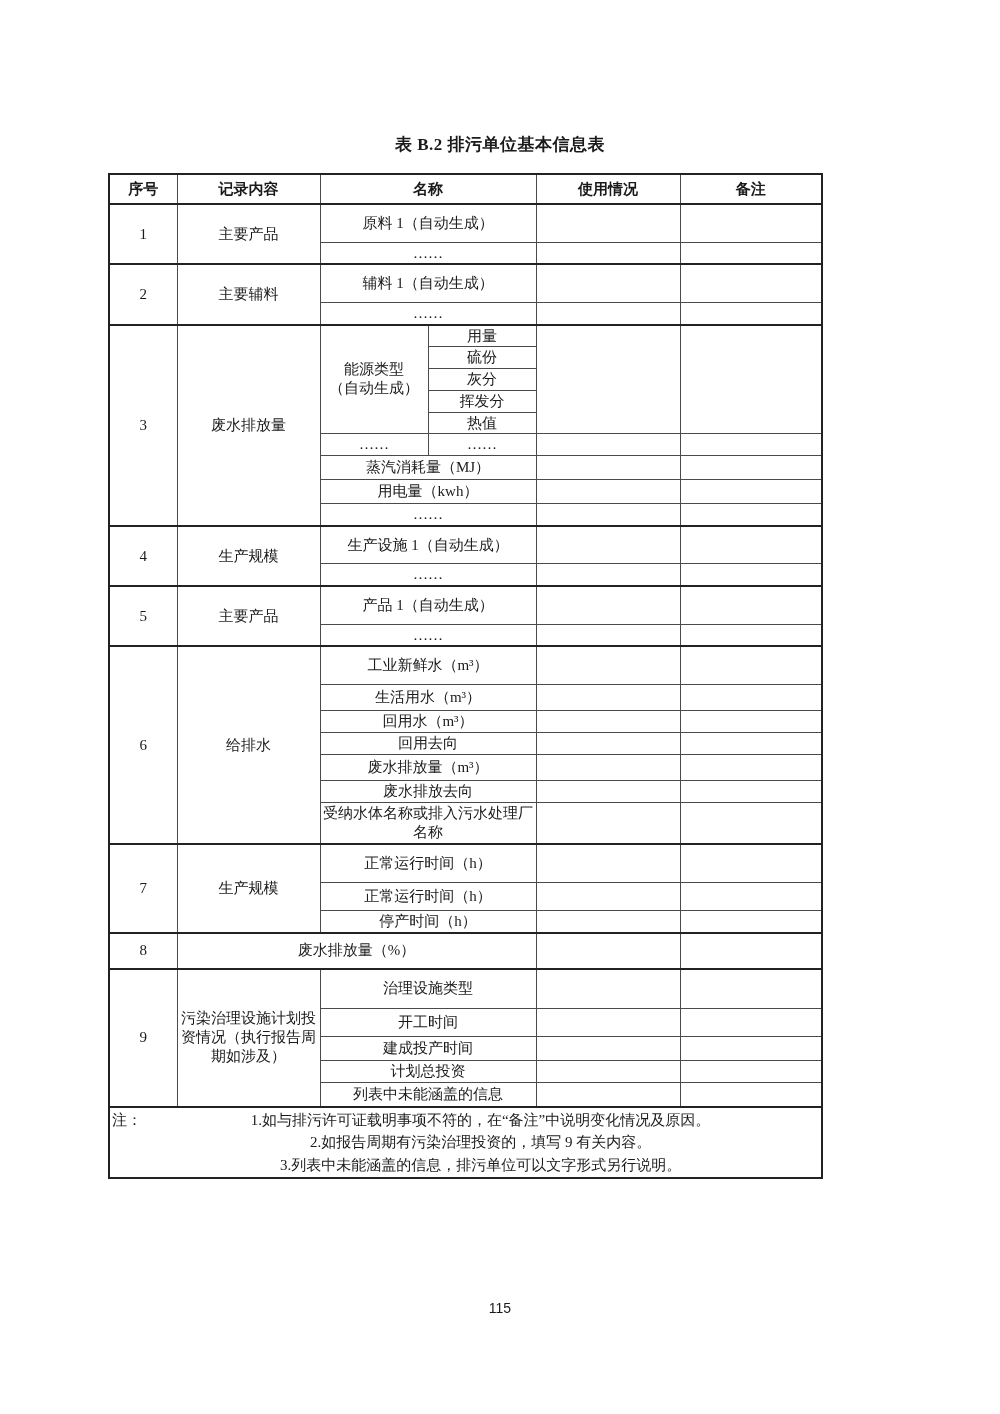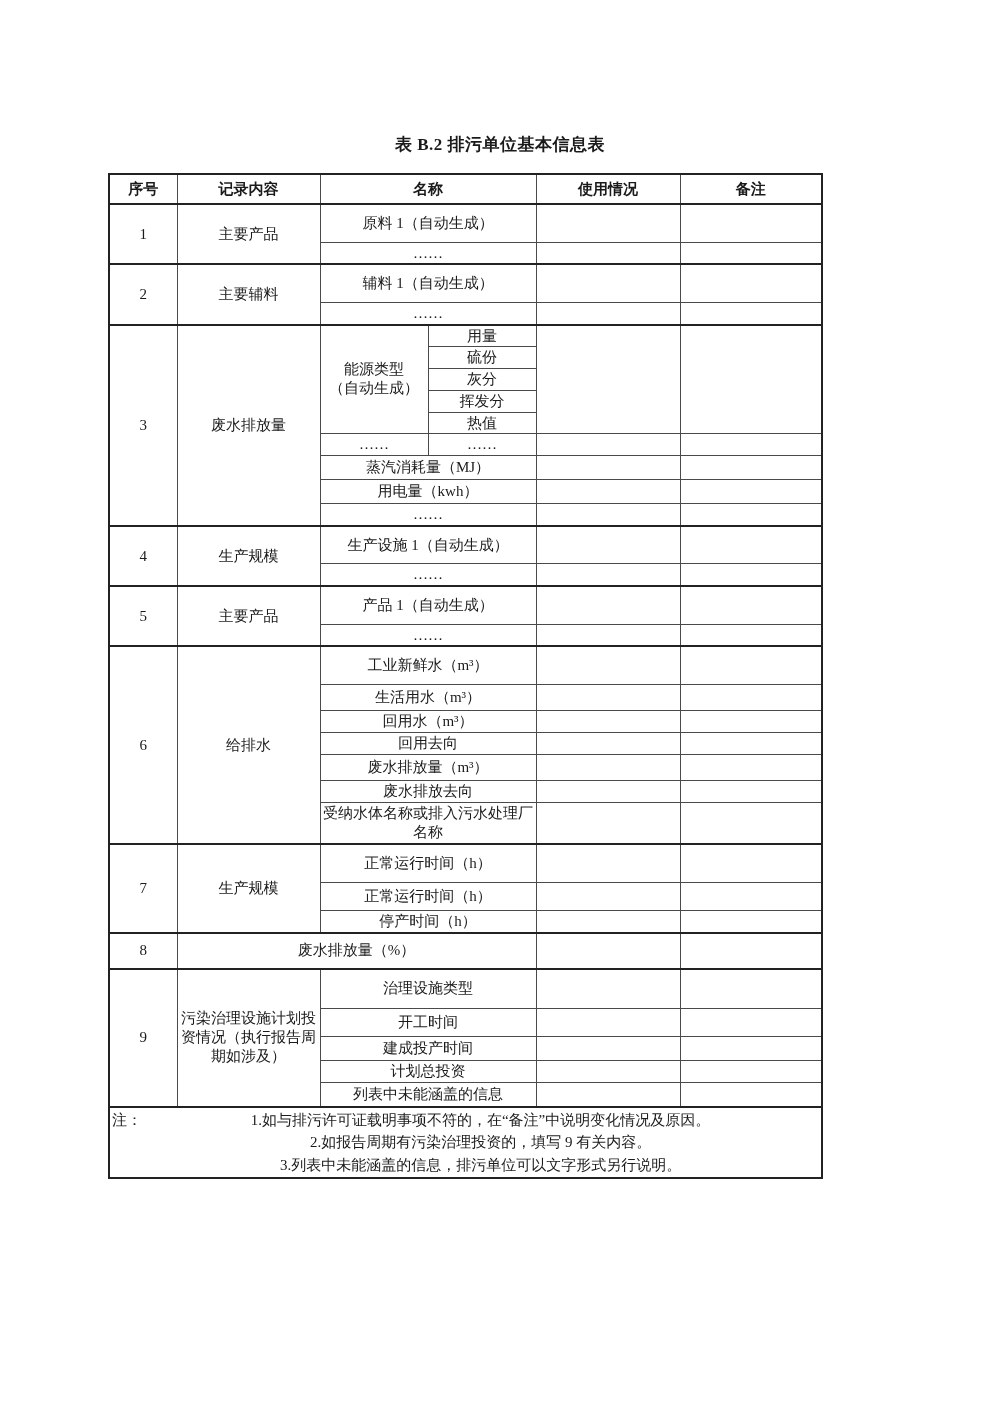--- a/index.html
+++ b/index.html
@@ -279,13 +279,14 @@
             <div class="note-item">1.如与排污许可证载明事项不符的，在“备注”中说明变化情况及原因。</div>
             <div class="note-item">2.如报告周期有污染治理投资的，填写 9 有关内容。</div>
             <div class="note-item">3.列表中未能涵盖的信息，排污单位可以文字形式另行说明。</div>
           </div>
         </div>
       </td>
     </tr>
   </tbody>
     </table>
 
+  <div class="page-number">115</div>
 </div>
 
 </body></html>

